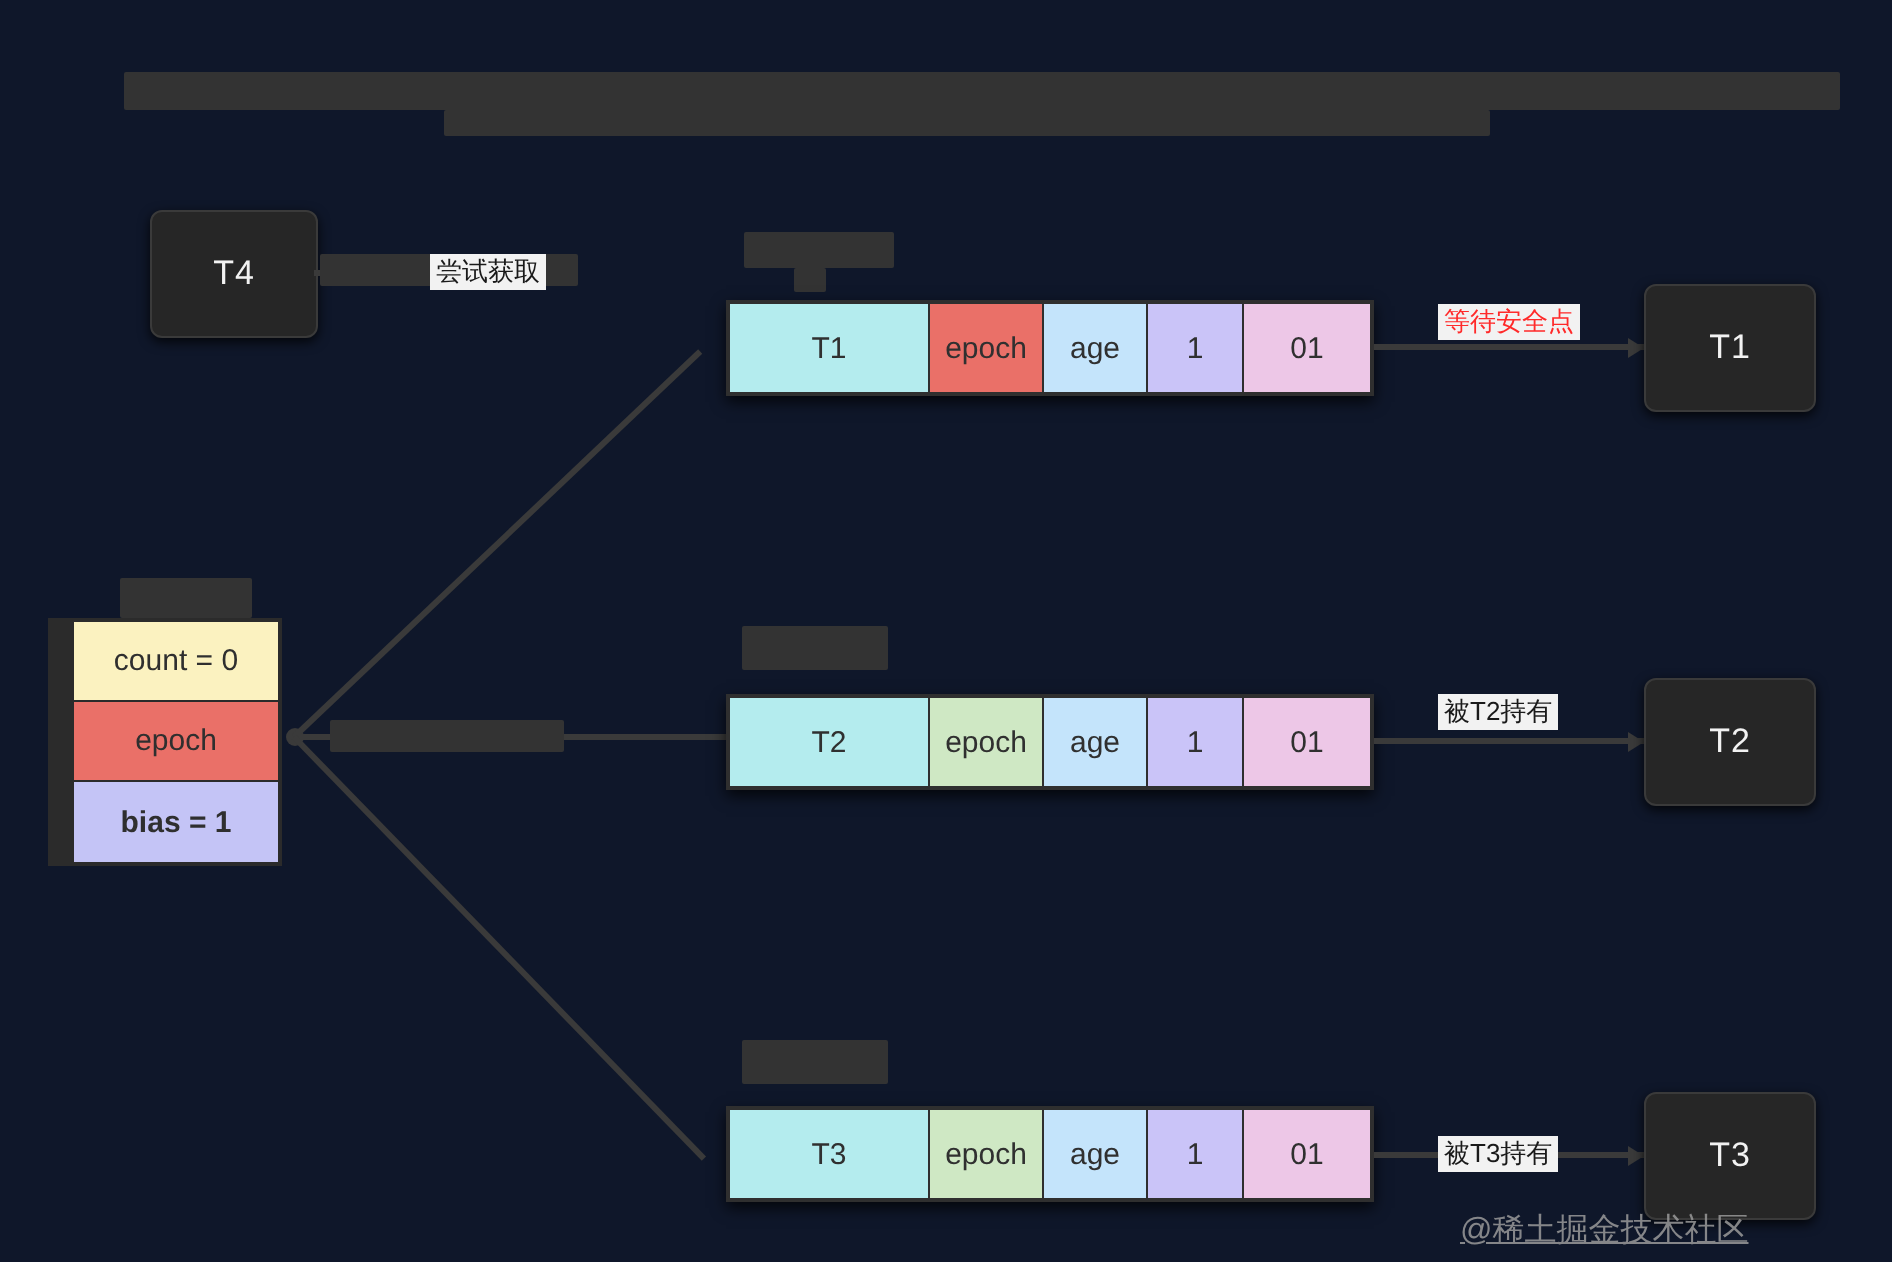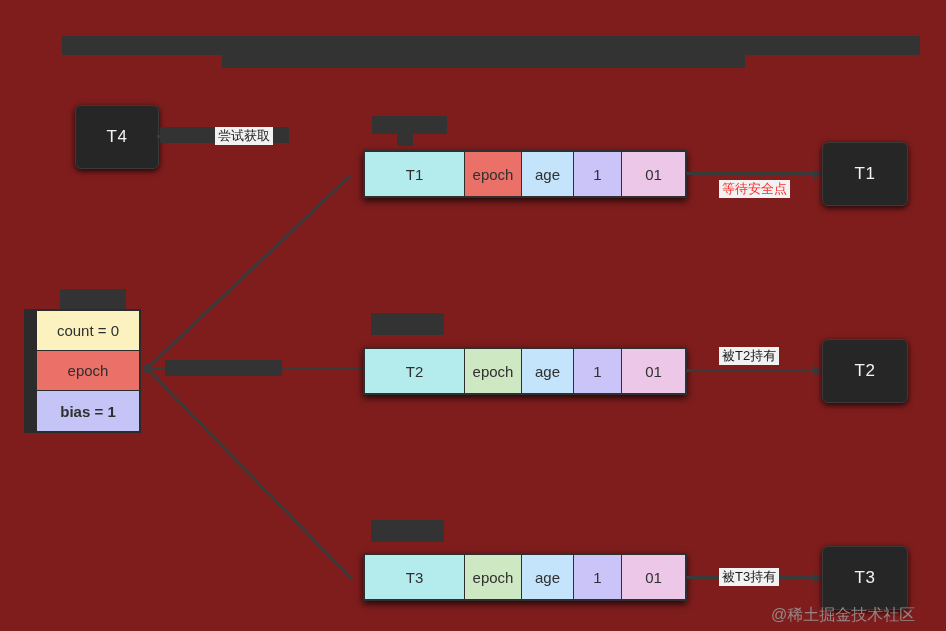--- a/index.html
+++ b/index.html
@@ -7,21 +7,21 @@
     padding: 0;
     background: #000000;
   }
   body {
     font-family: "Liberation Sans", "DejaVu Sans", sans-serif;
   }
   #canvas {
     position: relative;
     width: 946px;
     height: 631px;
-    background: #7f1d1d;
+    background: #0f172a;
     overflow: hidden;
   }
 
   
   .redact {
     position: absolute;
     background: #333333;
     border-radius: 1px;
   }
 
@@ -177,21 +177,21 @@
     <div class="mw-cell" style="width:48px; background:#cac4f8;">
       <span>1</span>
     </div>
     <div class="mw-cell" style="width:63px; background:#edc7e7;">
       <span>01</span>
     </div>
   </div>
 
   <div class="hline" style="left:687px; top:172px; width:135px;"></div>
   <div class="arrow-head" style="left:814px; top:169px;"></div>
-  <div class="edge-label lbl-red" style="left:719px; top:180px;">等待安全点</div>
+  <div class="edge-label lbl-red" style="left:719px; top:152px;">等待安全点</div>
 
   <div class="thread-box" style="left:822px; top:142px; width:84px; height:62px;">
     <span>T1</span>
   </div>
 
   <div class="redact" style="left:371px; top:313px; width:73px; height:22px;"></div>
   <div class="mw-row" style="left:363px; top:347px; width:324px; height:48px;">
     <div class="mw-cell" style="width:100px; background:#b4ecee;">
       <span>T2</span>
     </div>
@@ -237,15 +237,15 @@
   </div>
 
   <div class="hline" style="left:687px; top:576px; width:135px;"></div>
   <div class="arrow-head" style="left:814px; top:573px;"></div>
   <div class="edge-label lbl-light" style="left:719px; top:568px;">被T3持有</div>
 
   <div class="thread-box" style="left:822px; top:546px; width:84px; height:62px;">
     <span>T3</span>
   </div>
 
-  <div class="watermark" style="left:771px; top:605px;">@稀土掘金技术社区</div>
+  <div class="watermark" style="left:730px; top:605px;text-decoration:underline;">@稀土掘金技术社区</div>
 
 </div>
 
 </body></html>

